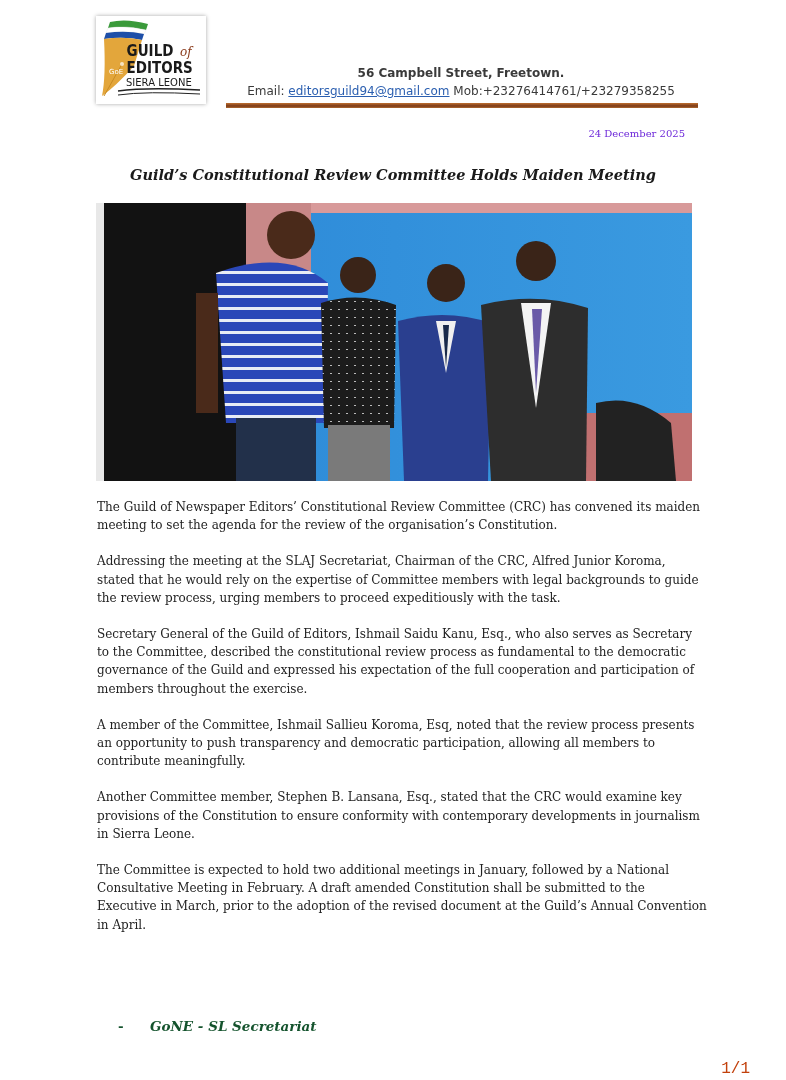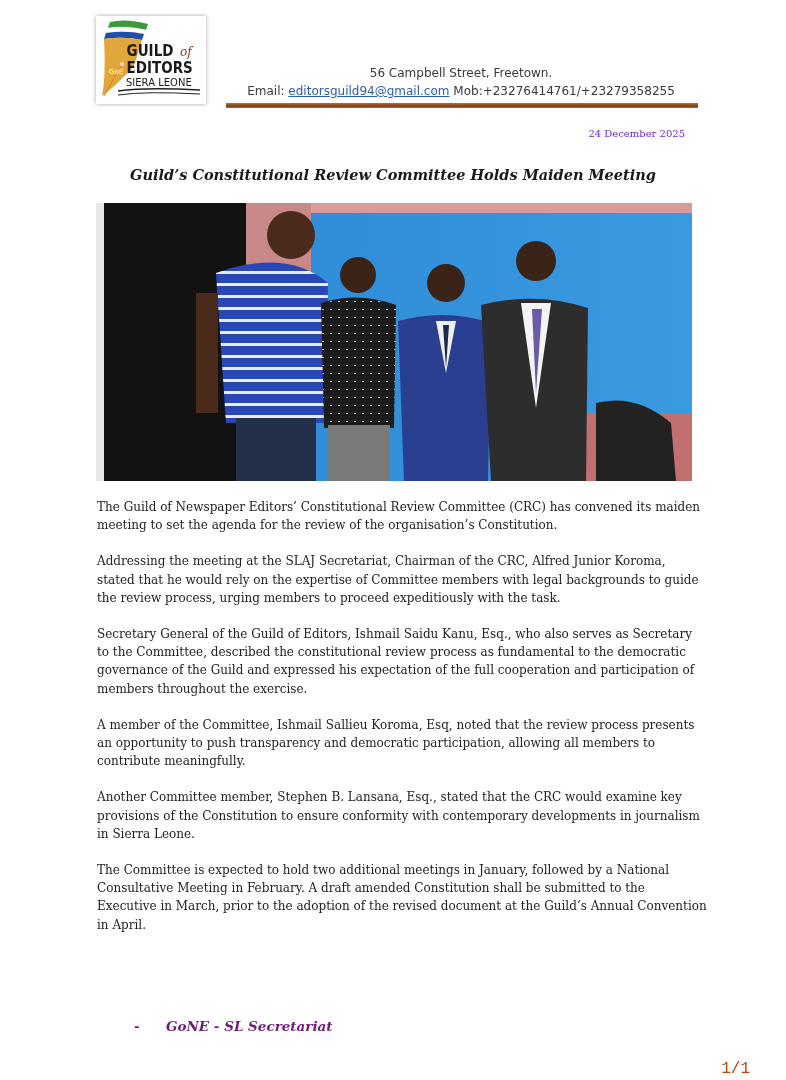--- a/index.html
+++ b/index.html
@@ -9,21 +9,21 @@
   }
   .logo {
     position: absolute; left: 96px; top: 16px; width: 110px; height: 88px;
     background: #fff; box-shadow: 0 0 4px rgba(0,0,0,0.35); overflow: hidden;
   }
   .logo svg { display: block; }
   .letterhead {
     position: absolute; left: 226px; top: 64px; width: 470px; text-align: center;
     font-family: "DejaVu Sans", sans-serif; font-size: 12px; color: #3a3a3a; line-height: 18px;
   }
-  .letterhead .addr { display: block; }
+  .letterhead .addr { display: block; font-weight: bold; }
   .letterhead .email-link { color: #2b5fb0; text-decoration: underline; }
   .rule {
     position: absolute; left: 226px; top: 103px; width: 472px; height: 5px;
     background: linear-gradient(#c07030, #7a3a18 60%, #b06a30);
   }
   .date {
     position: absolute; right: 101px; top: 128px; font-size: 10px; color: #6d28d9;
     font-family: "DejaVu Serif", serif;
   }
   .title {
@@ -34,21 +34,21 @@
     position: absolute; left: 96px; top: 203px; width: 596px; height: 278px; overflow: hidden;
     background: #2b8fd8;
   }
   .body-text {
     position: absolute; left: 97px; top: 498px; width: 610px;
     font-family: "DejaVu Serif", serif; font-size: 12px; line-height: 18.2px; color: #222;
   }
   .body-text p { margin: 0 0 18px 0; }
   .signoff {
     position: absolute; left: 118px; top: 1018px; font-family: "DejaVu Serif", serif;
-    font-weight: bold; font-style: italic; font-size: 13.5px; color: #701a75; margin-left: 16px;
+    font-weight: bold; font-style: italic; font-size: 13.5px; color: #14532d;
   }
   .signoff .dash { display: inline-block; width: 32px; font-style: normal; }
   .page-indicator {
     position: absolute; right: 36px; bottom: 2px; font-family: Liberation Mono, monospace;
     font-size: 16px; color: #c2410c;
   }
 </style>
 </head>
 <body>
 

